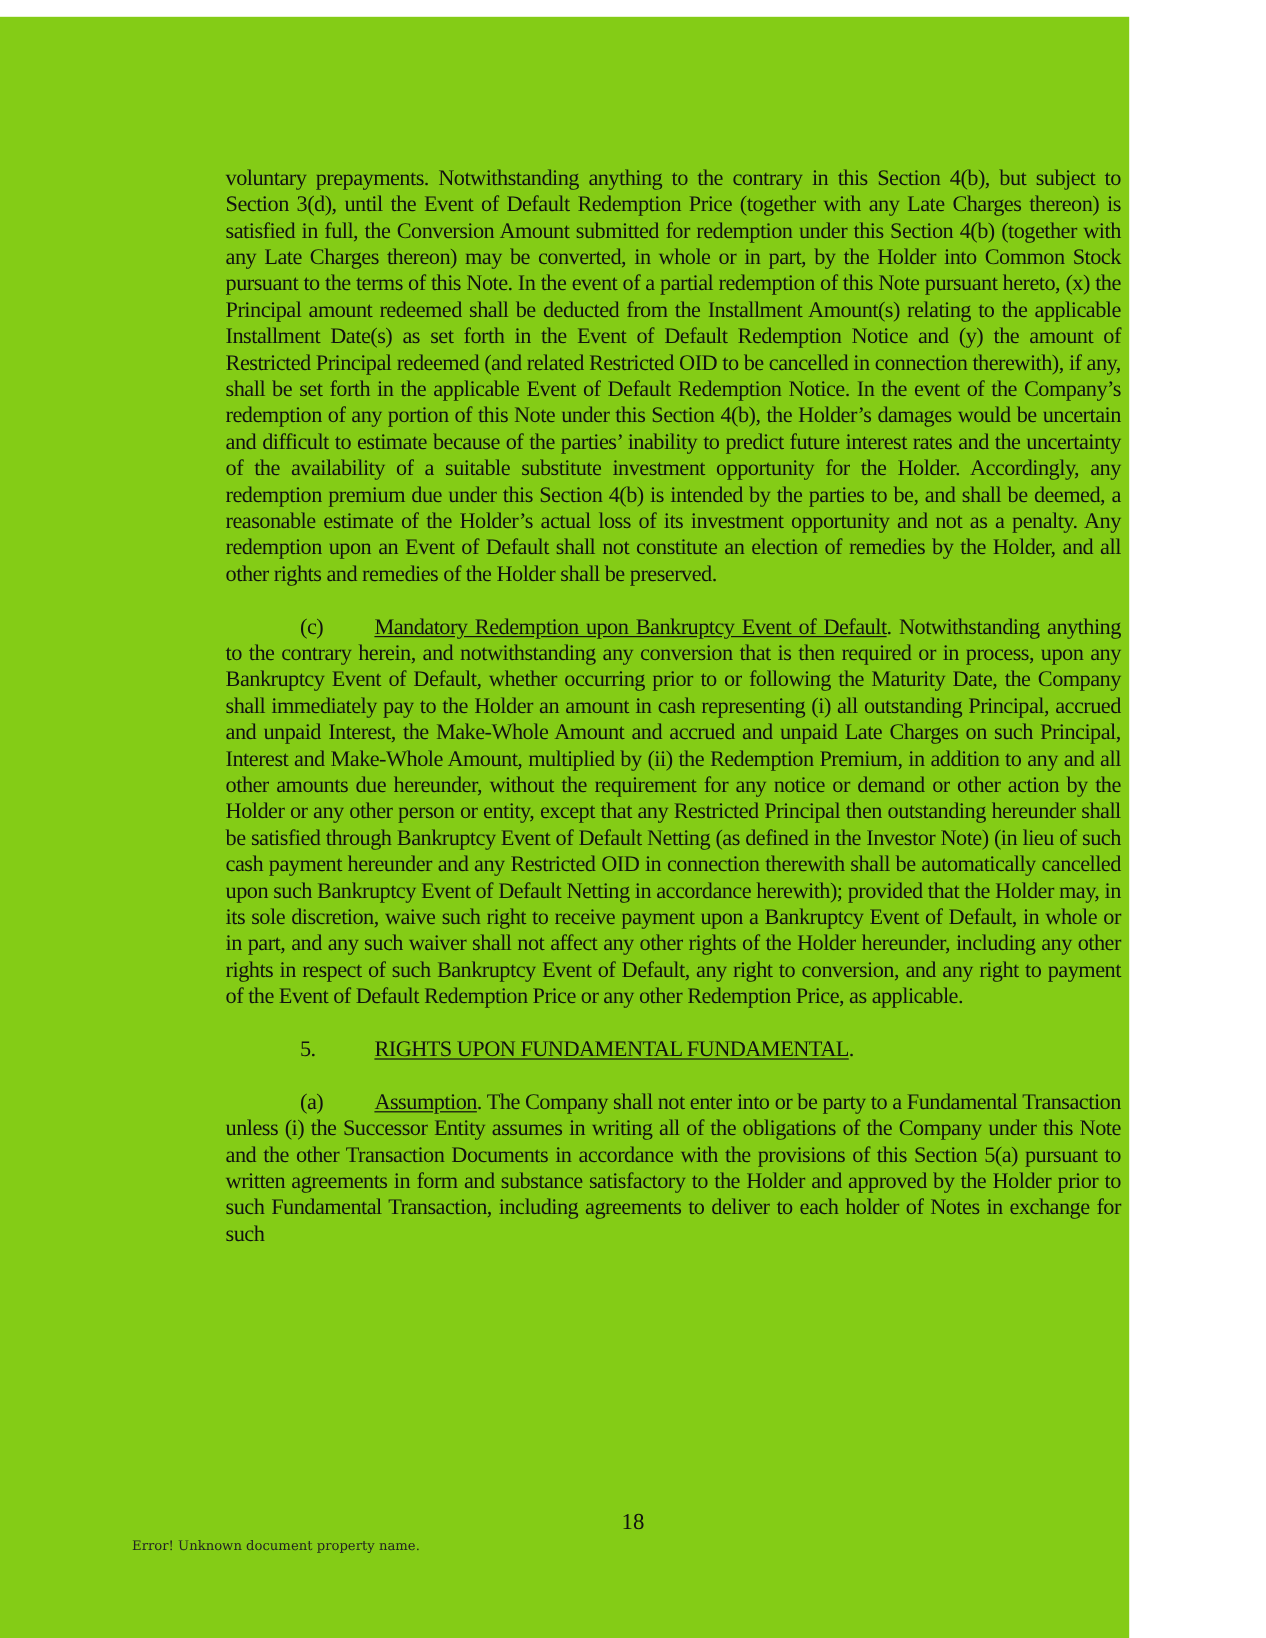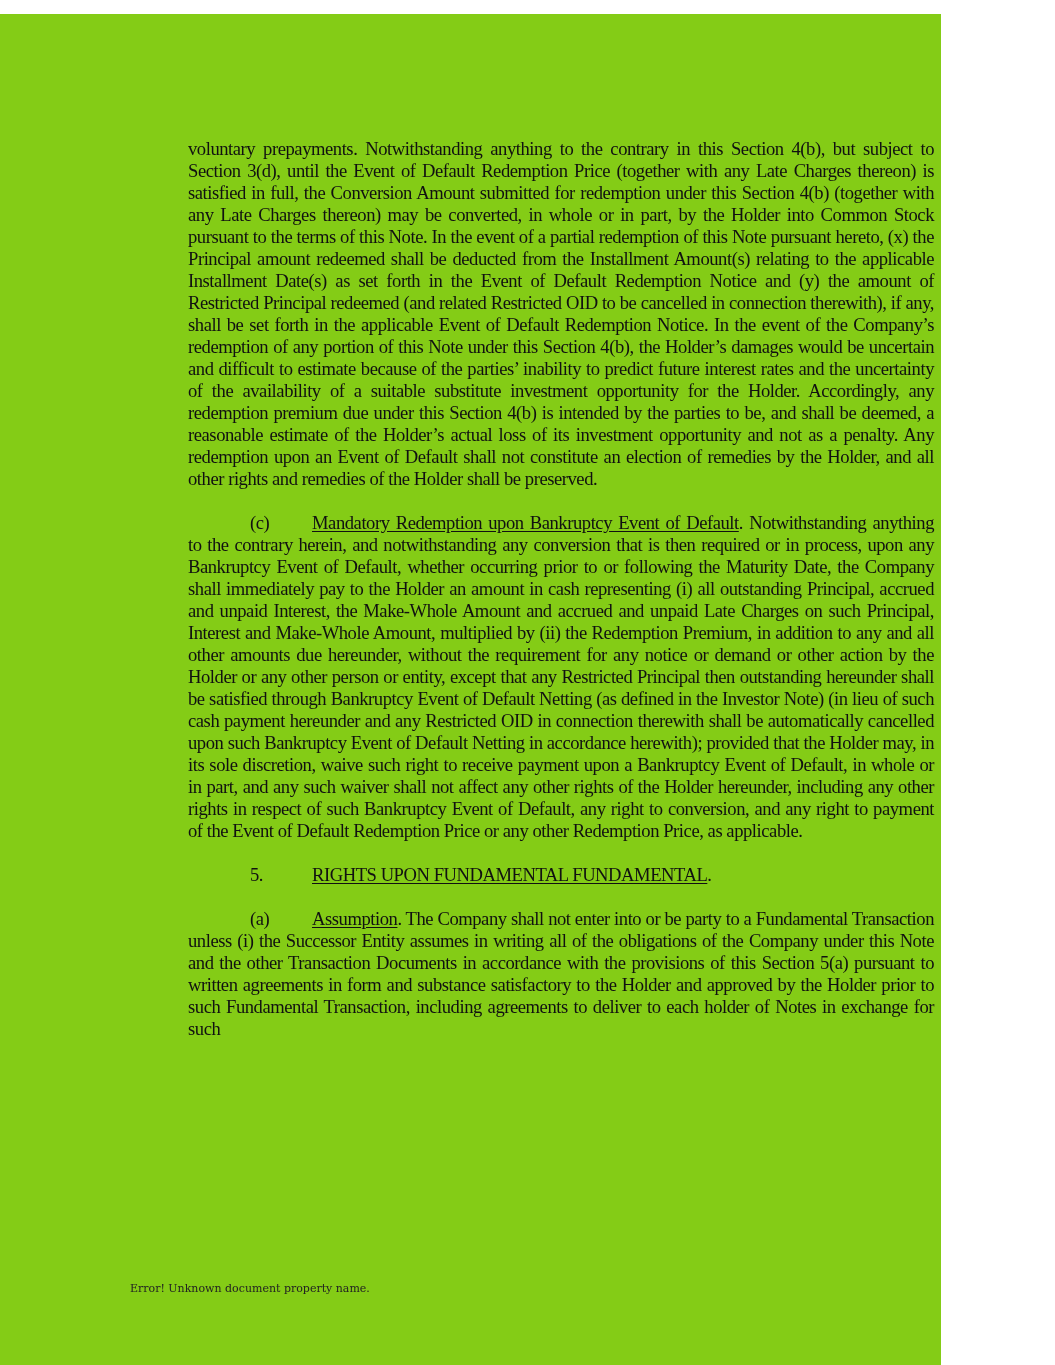--- a/index.html
+++ b/index.html
@@ -17,34 +17,35 @@
   .tab-label { display: inline-block; width: 62px; }
   .indent { display: inline-block; width: 62px; }
   .u { text-decoration: underline; text-underline-offset: 2px; }
   .heading { margin: 0 0 22px 0; text-align: left; }
   .heading .num { display: inline-block; width: 62px; }
   .page-number {
     position: absolute; left: 0; width: 1055px; top: 1244px; text-align: center;
     font-family: "Liberation Serif", "DejaVu Serif", serif; font-size: 19px; color: #111;
   }
   .footer {
-    position: absolute; left: 130px; top: 1268px;
+    position: absolute; left: 110px; top: 1268px;
     font-family: "DejaVu Serif", "Liberation Serif", serif; font-size: 11px; color: #222;
   }
 </style>
 </head>
 <body>
 
 <div class="page">
   <div class="body-text">
 
     <p class="para">voluntary prepayments.  Notwithstanding anything to the contrary in this Section 4(b), but subject to Section 3(d), until the Event of Default Redemption Price (together with any Late Charges thereon) is satisfied in full, the Conversion Amount submitted for redemption under this Section 4(b) (together with any Late Charges thereon) may be converted, in whole or in part, by the Holder into Common Stock pursuant to the terms of this Note.  In the event of a partial redemption of this Note pursuant hereto, (x) the Principal amount redeemed shall be deducted from the Installment Amount(s) relating to the applicable Installment Date(s) as set forth in the Event of Default Redemption Notice and (y) the amount of Restricted Principal redeemed (and related Restricted OID to be cancelled in connection therewith), if any, shall be set forth in the applicable Event of Default Redemption Notice.  In the event of the Company’s redemption of any portion of this Note under this Section 4(b), the Holder’s damages would be uncertain and difficult to estimate because of the parties’ inability to predict future interest rates and the uncertainty of the availability of a suitable substitute investment opportunity for the Holder.  Accordingly, any redemption premium due under this Section 4(b) is intended by the parties to be, and shall be deemed, a reasonable estimate of the Holder’s actual loss of its investment opportunity and not as a penalty.  Any redemption upon an Event of Default shall not constitute an election of remedies by the Holder, and all other rights and remedies of the Holder shall be preserved.</p>
 
     <p class="para"><span class="indent"></span><span class="tab-label">(c)</span><span class="u">Mandatory Redemption upon Bankruptcy Event of Default</span><span>.</span> <span>Notwithstanding anything to the contrary herein, and notwithstanding any conversion that is then required or in process, upon any Bankruptcy Event of Default, whether occurring prior to or following the Maturity Date, the Company shall immediately pay to the Holder an amount in cash representing (i) all outstanding Principal, accrued and unpaid Interest, the Make-Whole Amount and accrued and unpaid Late Charges on such Principal, Interest and Make-Whole Amount, multiplied by (ii) the Redemption Premium, in addition to any and all other amounts due hereunder, without the requirement for any notice or demand or other action by the Holder or any other person or entity, except that any Restricted Principal then outstanding hereunder shall be satisfied through Bankruptcy Event of Default Netting (as defined in the Investor Note) (in lieu of such cash payment hereunder and any Restricted OID in connection therewith shall be automatically cancelled upon such Bankruptcy Event of Default Netting in accordance herewith); provided that the Holder may, in its sole discretion, waive such right to receive payment upon a Bankruptcy Event of Default, in whole or in part, and any such waiver shall not affect any other rights of the Holder hereunder, including any other rights in respect of such Bankruptcy Event of Default, any right to conversion, and any right to payment of the Event of Default Redemption Price or any other Redemption Price, as applicable.</span></p>
 
     <p class="heading"><span class="indent"></span><span class="num">5.</span><span class="u">RIGHTS UPON FUNDAMENTAL FUNDAMENTAL</span><span>.</span></p>
 
     <p class="para"><span class="indent"></span><span class="tab-label">(a)</span><span class="u">Assumption</span><span>.</span><span>  The Company shall not enter into or be party to a Fundamental Transaction unless (i) the Successor Entity assumes in writing all of the obligations of the Company under this Note and the other Transaction Documents in accordance with the provisions of this Section 5(a) pursuant to written agreements in form and substance satisfactory to the Holder and approved by the Holder prior to such Fundamental Transaction, including agreements to deliver to each holder of Notes in exchange for such</span></p>
 
   </div>
 
+  <div class="page-number">18</div>
   <div class="footer">Error! Unknown document property name.</div>
 </div>
 
 </body></html>

